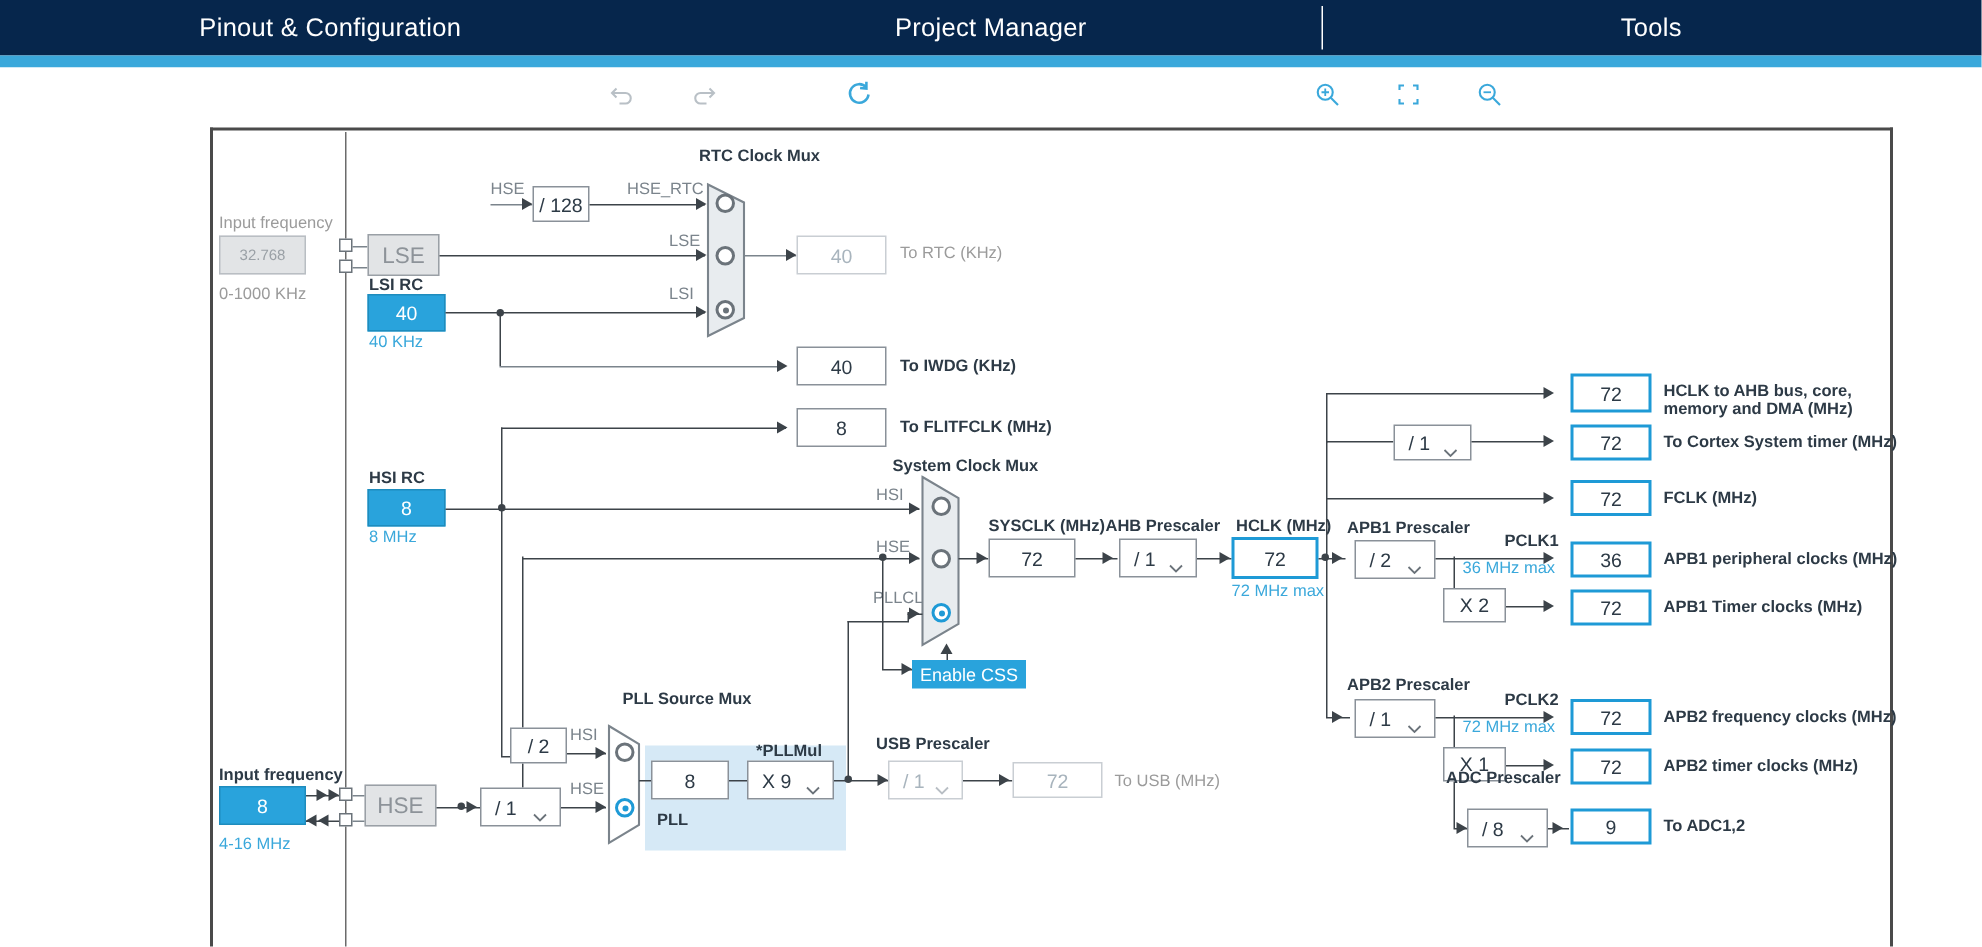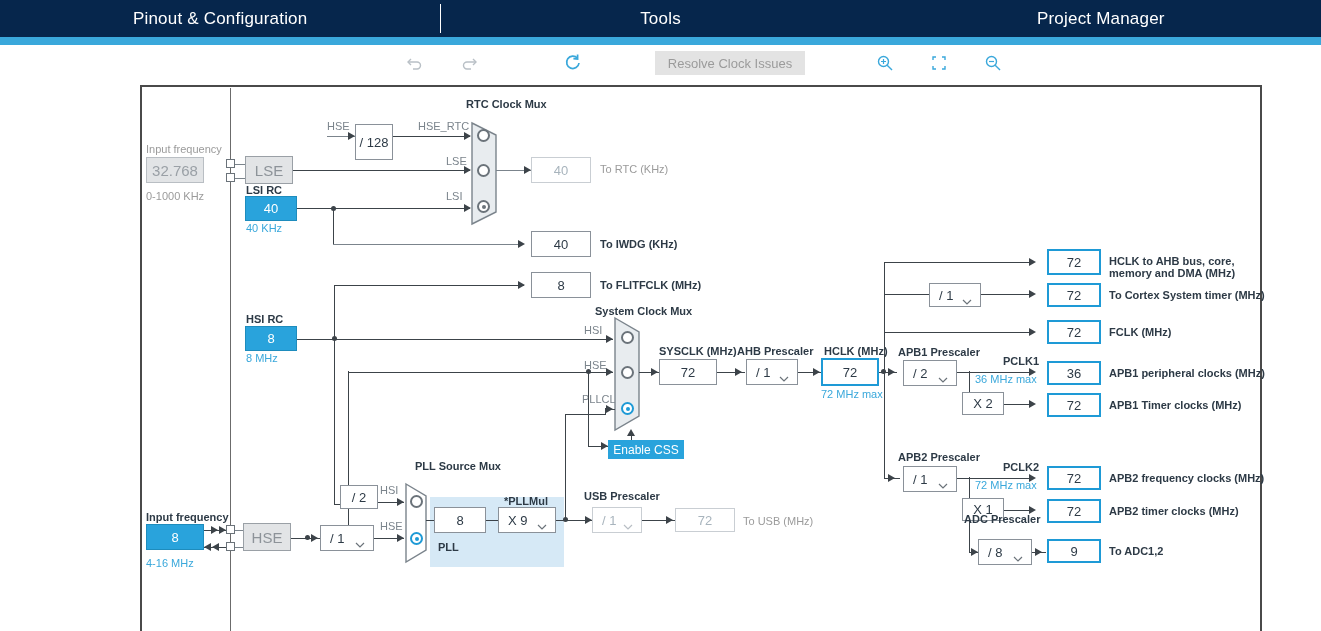--- a/index.html
+++ b/index.html
@@ -64,21 +64,21 @@
   .box{
     position:absolute;box-sizing:border-box;
     display:flex;align-items:center;justify-content:center;
     font-size:13px;color:#2d3a46;background:#ffffff;
     border:1px solid #8a9199;
   }
   .box.blue-border{border:2px solid #1e9ad6;}
   .box.disabled{border:1px solid #c9ced3;color:#a8b4bd;}
   .box.cyan{background:#29a3dc;border:1px solid #1e8cbd;color:#ffffff;font-size:13px;}
   .box.gray-fill{background:#e2e4e6;border:1px solid #9aa0a6;color:#8d9399;font-size:15px;}
-  .box.gray-disabled{background:#e2e4e6;border:1px solid #b9bec3;color:#9aa0a6;font-size:15px;}
+  .box.gray-disabled{background:#e2e4e6;border:1px solid #b9bec3;color:#9aa0a6;font-size:10px;}
 
   .sel{
     position:absolute;box-sizing:border-box;border:1px solid #8a9199;background:#ffffff;
     display:flex;align-items:center;font-size:13px;color:#2d3a46;padding-left:9px;
   }
   .sel .chev{position:absolute;right:8px;top:50%;margin-top:-2px;}
   .sel.disabled{border:1px solid #c9ced3;color:#a8b4bd;}
 
   .csbtn{
     position:absolute;background:#29a3dc;color:#ffffff;font-size:12px;
@@ -104,22 +104,22 @@
   .radio.ong{border-color:#6b737a;}
   .radio.ong:after{content:"";position:absolute;left:2.5px;top:2.5px;width:4px;height:4px;border-radius:50%;background:#6b737a;}
 
   .pin{position:absolute;width:9px;height:9px;border:1px solid #6b737a;background:#ffffff;box-sizing:border-box;}
 </style>
 </head>
 <body>
 
 <div id="tabbar">
   <div class="tab">Pinout &amp; Configuration</div>
+  <div class="tab">Project Manager</div>
   <div class="tab sep">Tools</div>
-  <div class="tab">Project Manager</div>
 </div>
 <div id="tabunderline"></div>
 
 <div id="toolbar">
   <div class="tb" id="btn-undo">
     <svg width="18" height="18" viewBox="0 0 18 18">
         <path d="M5 5 L2 8 L5 11" fill="none" stroke="#b9c0c6" stroke-width="1.4"></path>
         <path d="M2 8 H11 a3.5 3.5 0 0 1 0 7 H7" fill="none" stroke="#b9c0c6" stroke-width="1.4"></path>
       </svg>
   </div>
@@ -128,21 +128,20 @@
         <path d="M13 5 L16 8 L13 11" fill="none" stroke="#b9c0c6" stroke-width="1.4"></path>
         <path d="M16 8 H7 a3.5 3.5 0 0 0 0 7 H11" fill="none" stroke="#b9c0c6" stroke-width="1.4"></path>
       </svg>
   </div>
   <div class="tb" id="btn-reset">
     <svg width="22" height="22" viewBox="0 0 22 22">
         <path d="M15.5 6.2 A6.2 6.2 0 1 0 17 11" fill="none" stroke="#3aa8db" stroke-width="1.7"></path>
         <path d="M15.6 2.5 L15.6 7.0 L11.4 6.6" fill="none" stroke="#3aa8db" stroke-width="1.7"></path>
       </svg>
   </div>
-  <div class="tb" id="btn-resolve">Resolve Clock Issues</div>
   <div class="tb" id="btn-zoomin">
     <svg width="18" height="18" viewBox="0 0 18 18">
         <circle cx="7.5" cy="7.5" r="5" fill="none" stroke="#3aa8db" stroke-width="1.4"></circle>
         <path d="M11.2 11.2 L16 16" stroke="#3aa8db" stroke-width="1.4"></path>
         <path d="M5 7.5 H10 M7.5 5 V10" stroke="#3aa8db" stroke-width="1.2"></path>
       </svg>
   </div>
   <div class="tb" id="btn-fit">
     <svg width="18" height="18" viewBox="0 0 18 18">
         <path d="M3 6 V3 H6 M12 3 H15 V6 M15 12 V15 H12 M6 15 H3 V12" fill="none" stroke="#3aa8db" stroke-width="1.4"></path>
@@ -175,21 +174,21 @@
 <div class="lbl blue" style="left:246px;top:222px;">40 KHz</div>
 
 <div class="lbl dark" style="left:246px;top:313px;font-size:11px;">HSI RC</div>
 <div class="box cyan" style="left:245px;top:326px;width:52px;height:25px;">8</div>
 <div class="lbl blue" style="left:246px;top:352px;">8 MHz</div>
 
 <div class="lbl dark" style="left:449px;top:98px;padding-left:17px;">RTC Clock Mux</div>
 <div class="lbl sig" style="left:327px;top:120px;">HSE</div>
 <div class="h lt" style="left:327px;top:136px;width:28px;"></div>
 <div class="arr" style="left:348px;top:132px;"></div>
-<div class="box" style="left:355px;top:124px;width:38px;height:36px;">/ 128</div>
+<div class="box" style="left:355px;top:124px;width:38px;height:24px;">/ 128</div>
 <div class="lbl sig" style="left:418px;top:120px;">HSE_RTC</div>
 <div class="h" style="left:393px;top:136px;width:77px;"></div>
 <div class="arr" style="left:464px;top:132px;"></div>
 
 <div class="lbl sig" style="left:446px;top:155px;">LSE</div>
 <div class="h" style="left:293px;top:170px;width:177px;"></div>
 <div class="arr" style="left:464px;top:166px;"></div>
 
 <div class="lbl sig" style="left:446px;top:190px;">LSI</div>
 <div class="h" style="left:297px;top:208px;width:173px;"></div>

